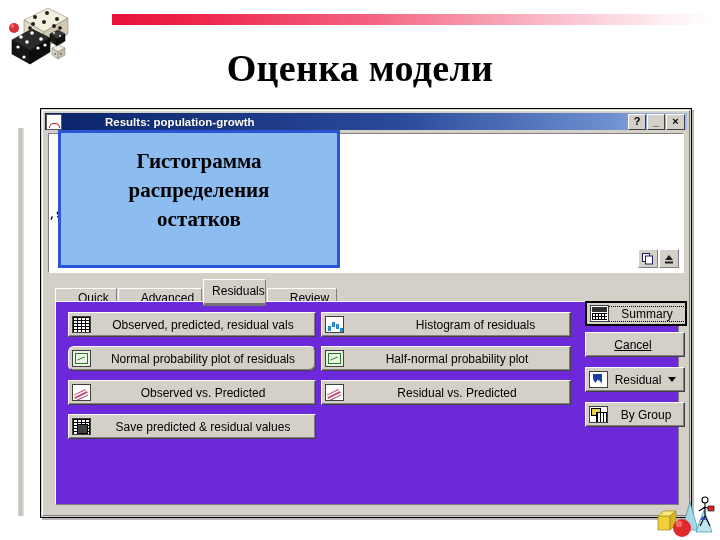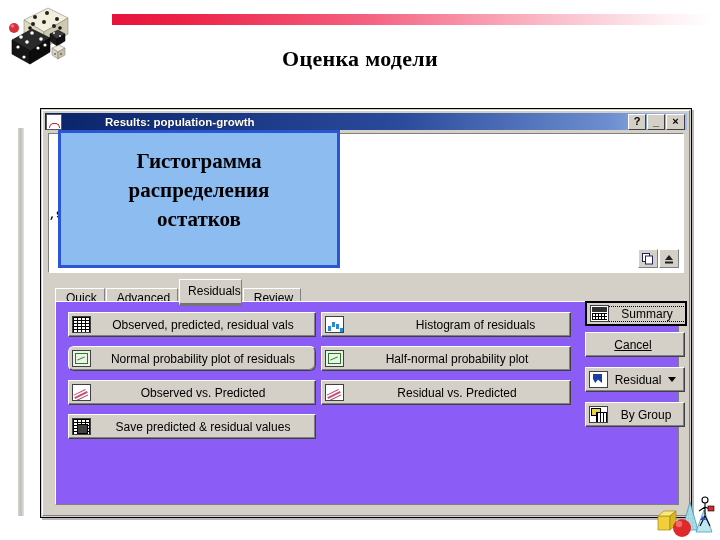--- a/index.html
+++ b/index.html
@@ -14,21 +14,21 @@
   
   #gradient-bar{
     position:absolute;left:112px;top:14px;width:600px;height:11px;
     background:linear-gradient(to right,#e8123c 0%,#ec2247 12%,#f4607f 42%,#fab9c7 72%,#fdeff2 92%,#ffffff 100%);
   }
   #dice-art{position:absolute;left:2px;top:2px;width:76px;height:64px;}
 
   #slide-title{
     position:absolute;left:0;top:46px;width:720px;text-align:center;
     font-family:"Liberation Serif", serif;
-    font-weight:bold;font-size:22px;color:#000000;
+    font-weight:bold;font-size:38px;color:#000000;
     letter-spacing:0.3px;
   }
 
   #left-shadow{
     position:absolute;left:18px;top:128px;width:6px;height:388px;
     background:linear-gradient(to right,#d4d2cd,#bfbdb8,#e6e4df);
   }
 
   
   #dialog{
@@ -117,34 +117,34 @@
   }
   #callout-tail-inner{
     position:absolute;left:200px;top:128px;width:0;height:0;z-index:21;
     border-left:22px solid #8cbcf0;
     border-bottom:22px solid transparent;
   }
 
   
   #tabs{position:absolute;left:12px;top:168px;display:flex;align-items:flex-end;}
   .tab{
-    background:#d4d0c8;padding:2px 7px 3px 10px;font-size:12px;color:#000;
+    background:#d4d0c8;padding:2px 7px 3px 22px;font-size:12px;color:#000;
     border-top:1px solid #fff;border-left:1px solid #fff;
     border-right:1px solid #808080;
     margin-right:1px;position:relative;top:2px;
   }
   .tab.active{
     top:0;padding:4px 0 5px 8px;font-weight:normal;z-index:3;
     border-bottom:3px solid #737373;
   }
 
   
   #tab-body{
     position:absolute;left:12px;top:190px;right:10px;bottom:10px;
-    background:#8b5cf6;
+    background:#6d28d9;
     border-top:1px solid #fff;border-left:1px solid #fff;
     border-right:1px solid #808080;border-bottom:1px solid #808080;
   }
 
   
   .cmd-btn{
     position:absolute;height:23px;background:#d4d0c8;
     border-top:1px solid #ffffff;border-left:1px solid #ffffff;
     border-right:1px solid #404040;border-bottom:1px solid #404040;
     box-shadow:inset -1px -1px 0 #808080;

